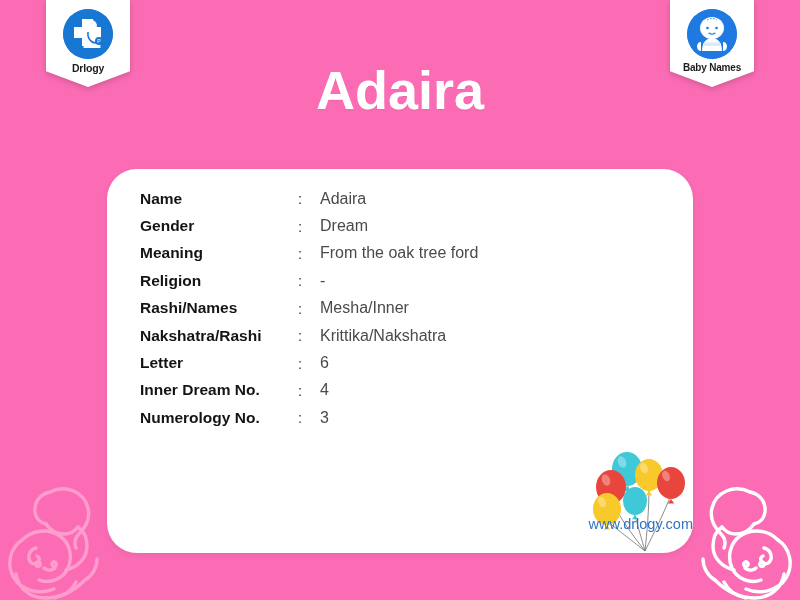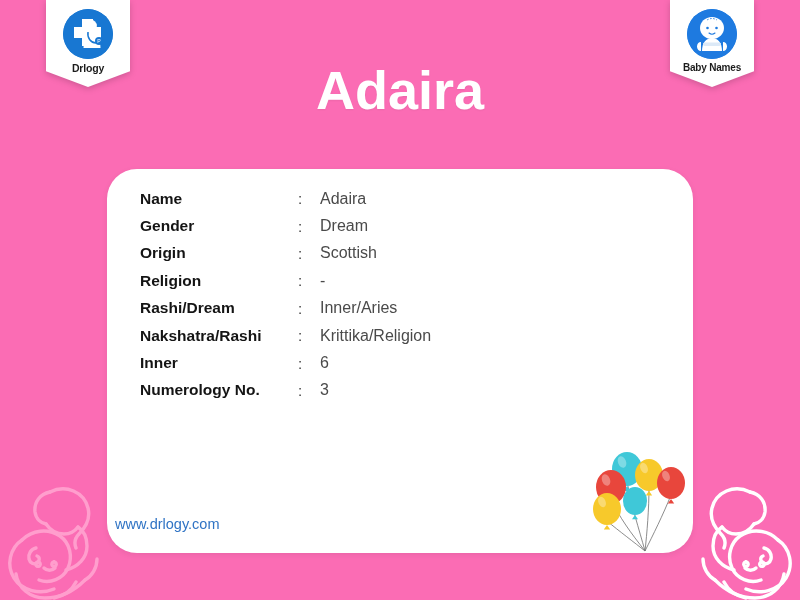--- a/index.html
+++ b/index.html
@@ -120,21 +120,21 @@
     font-size: 16px;
     font-weight: normal;
     color: #4a4a4a;
   }
 
   .card-url {
     position: absolute;
     left: 8px;
     right: 0;
     bottom: 21px;
-    text-align: left;
+    text-align: right;
     font-size: 14.5px;
     color: #2f73c4;
     text-decoration: none;
   }
 
   .balloons {
     position: absolute;
     right: 2px;
     bottom: -2px;
     width: 102px;
@@ -232,43 +232,48 @@
         <td class="cell-label">Name</td>
         <td class="cell-sep">:</td>
         <td class="cell-value">Adaira</td>
       </tr>
       <tr>
         <td class="cell-label">Gender</td>
         <td class="cell-sep">:</td>
         <td class="cell-value">Dream</td>
       </tr>
       <tr>
-        <td class="cell-label">Origin</td>
-        <td class="cell-sep">:</td>
-        <td class="cell-value">Scottish</td>
+        <td class="cell-label">Meaning</td>
+        <td class="cell-sep">:</td>
+        <td class="cell-value">From the oak tree ford</td>
       </tr>
       <tr>
         <td class="cell-label">Religion</td>
         <td class="cell-sep">:</td>
         <td class="cell-value">-</td>
       </tr>
       <tr>
-        <td class="cell-label">Rashi/Dream</td>
-        <td class="cell-sep">:</td>
-        <td class="cell-value">Inner/Aries</td>
+        <td class="cell-label">Rashi/Names</td>
+        <td class="cell-sep">:</td>
+        <td class="cell-value">Mesha/Inner</td>
       </tr>
       <tr>
         <td class="cell-label">Nakshatra/Rashi</td>
         <td class="cell-sep">:</td>
-        <td class="cell-value">Krittika/Religion</td>
-      </tr>
-      <tr>
-        <td class="cell-label">Inner</td>
+        <td class="cell-value">Krittika/Nakshatra</td>
+      </tr>
+      <tr>
+        <td class="cell-label">Letter</td>
         <td class="cell-sep">:</td>
         <td class="cell-value">6</td>
+      </tr>
+      <tr>
+        <td class="cell-label">Inner Dream No.</td>
+        <td class="cell-sep">:</td>
+        <td class="cell-value">4</td>
       </tr>
       <tr>
         <td class="cell-label">Numerology No.</td>
         <td class="cell-sep">:</td>
         <td class="cell-value">3</td>
       </tr>
     </tbody>
   </table>
 
   <div class="balloons">

